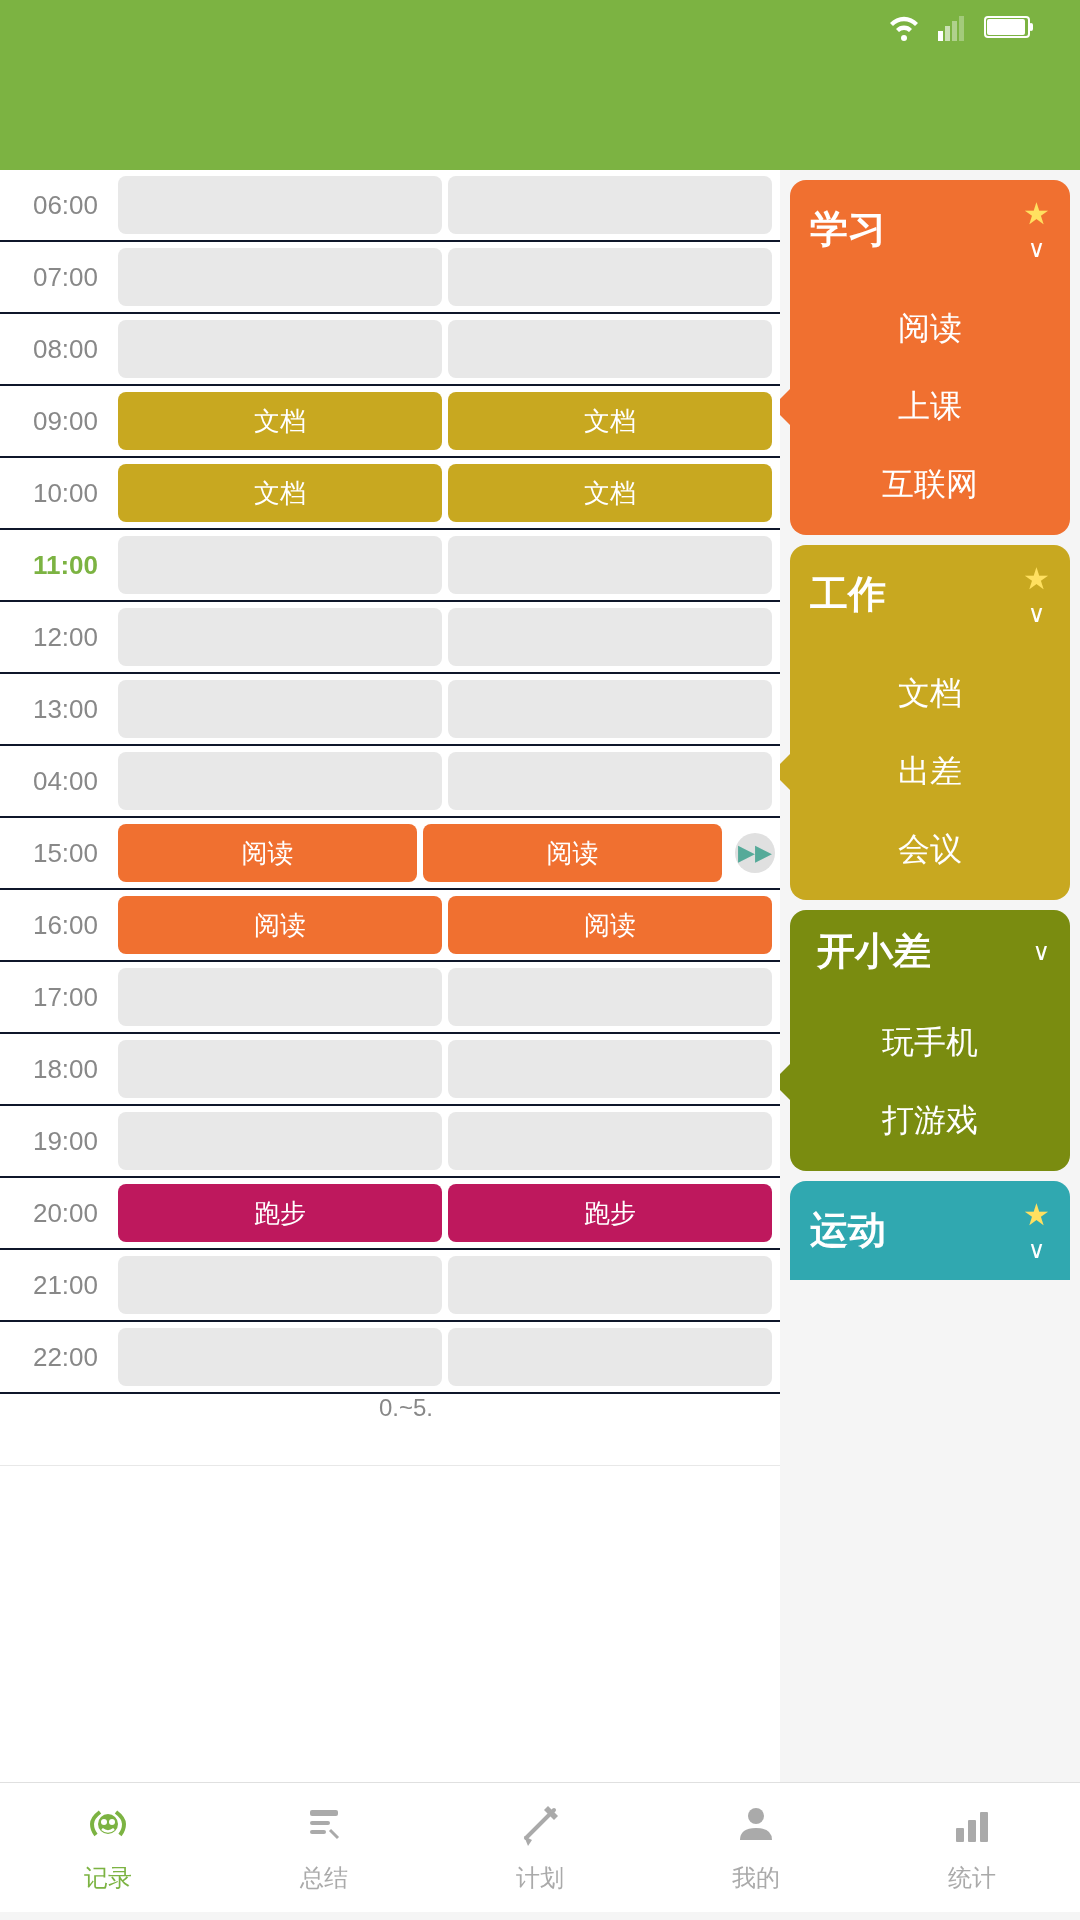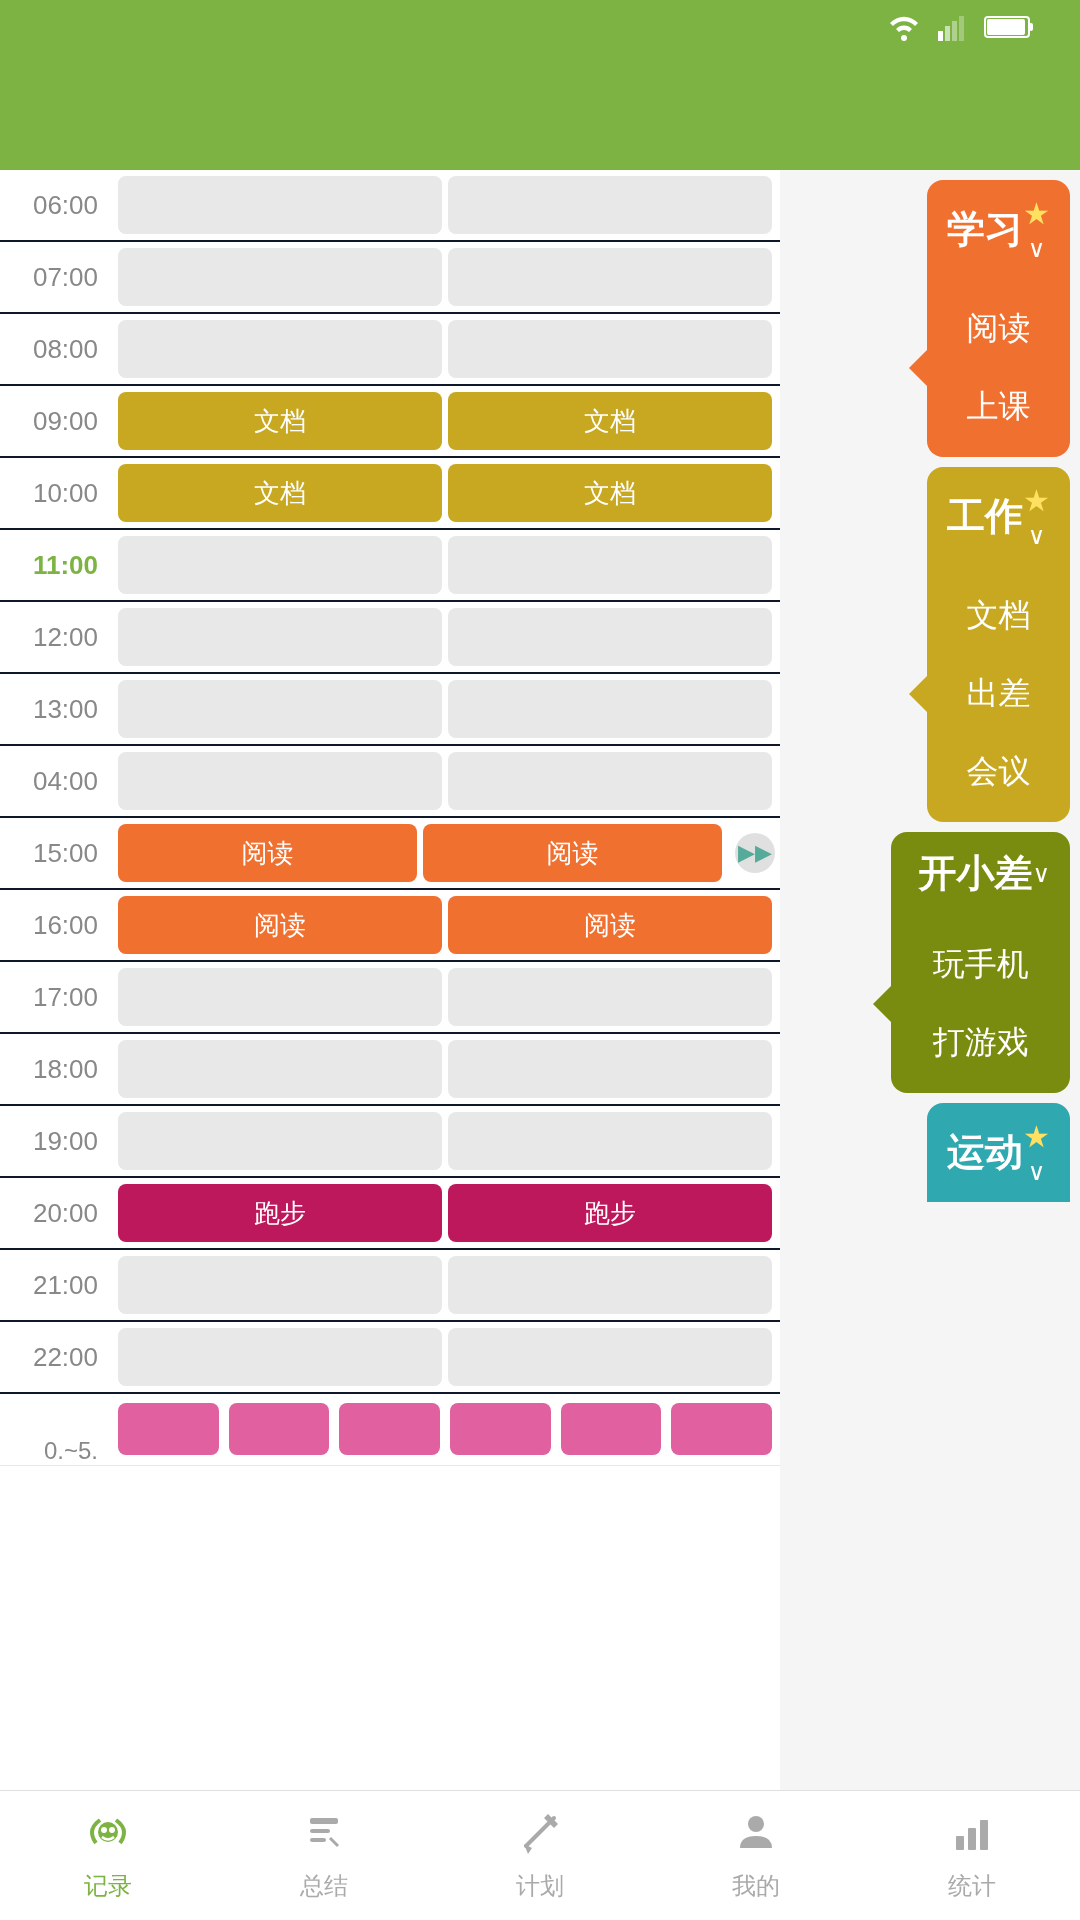--- a/index.html
+++ b/index.html
@@ -150,23 +150,24 @@
       display: flex;
       align-items: center;
       justify-content: center;
       color: #5a9;
       font-size: 22px;
     }
 
     
     .dots-row {
       display: flex;
-      align-items: flex-end;
+      align-items: center;
       height: 72px;
       border-bottom: 1px solid #e8e8e8;
+      flex-direction: column;
     }
     .dots-label {
       width: 110px;
       min-width: 110px;
       display: flex;
       align-items: center;
       justify-content: flex-end;
       padding-right: 12px;
       font-size: 24px;
       color: #888;
@@ -188,21 +189,20 @@
     .right-panel {
       width: 300px;
       min-width: 300px;
       overflow-y: auto;
       scrollbar-width: none;
       padding: 10px 0 10px 0;
       background: #f5f5f5;
       display: flex;
       flex-direction: column;
       gap: 10px;
-      align-items: flex-end;
     }
     .right-panel::-webkit-scrollbar { display: none; }
 
     .category-card {
       border-radius: 16px;
       overflow: visible;
       position: relative;
       margin: 0 10px;
     }
 
@@ -264,21 +264,21 @@
       padding: 16px 24px;
       text-align: center;
       cursor: pointer;
       border-radius: 8px;
       margin: 2px 8px;
     }
 
     
     .bottom-nav {
       position: absolute;
-      bottom: 0;
+      bottom: 8px;
       width: 100%;
       height: 130px;
       background: white;
       border-top: 1px solid #e0e0e0;
       display: flex;
       align-items: center;
     }
     .nav-item {
       flex: 1;
       display: flex;
@@ -491,20 +491,21 @@
         <div class="category-header orange">
           <span class="category-title">学习</span>
           <div class="category-icons">
             <span class="star-icon">★</span>
             <span class="chevron-icon">∨</span>
           </div>
         </div>
         <div class="category-body orange">
           <div class="category-item">阅读</div>
           <div class="category-item">上课</div>
+          <div class="category-item">互联网</div>
         </div>
       </div>
       <div class="category-card">
         <div class="category-header yellow">
           <span class="category-title">工作</span>
           <div class="category-icons">
             <span class="star-icon">★</span>
             <span class="chevron-icon">∨</span>
           </div>
         </div>

